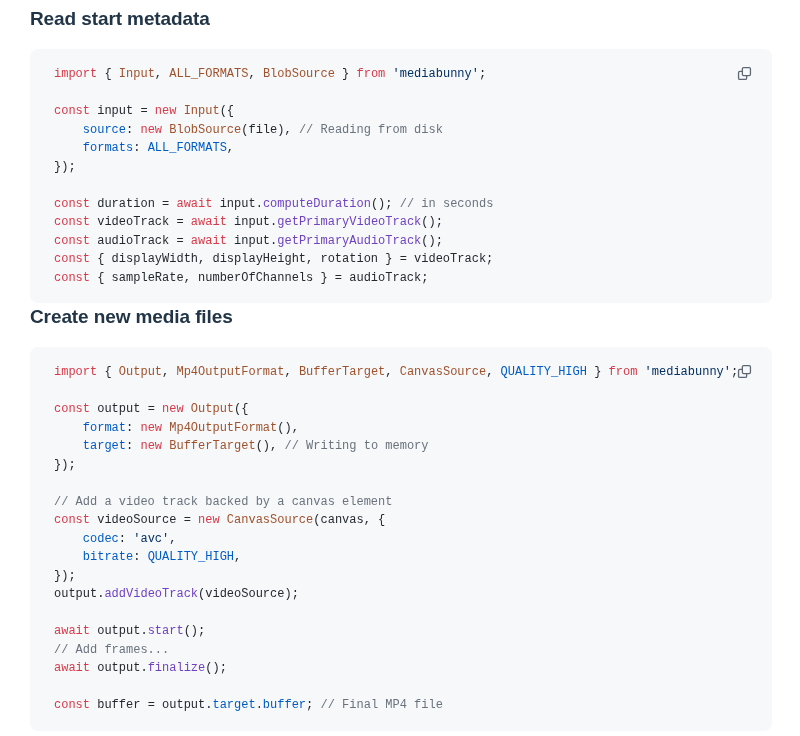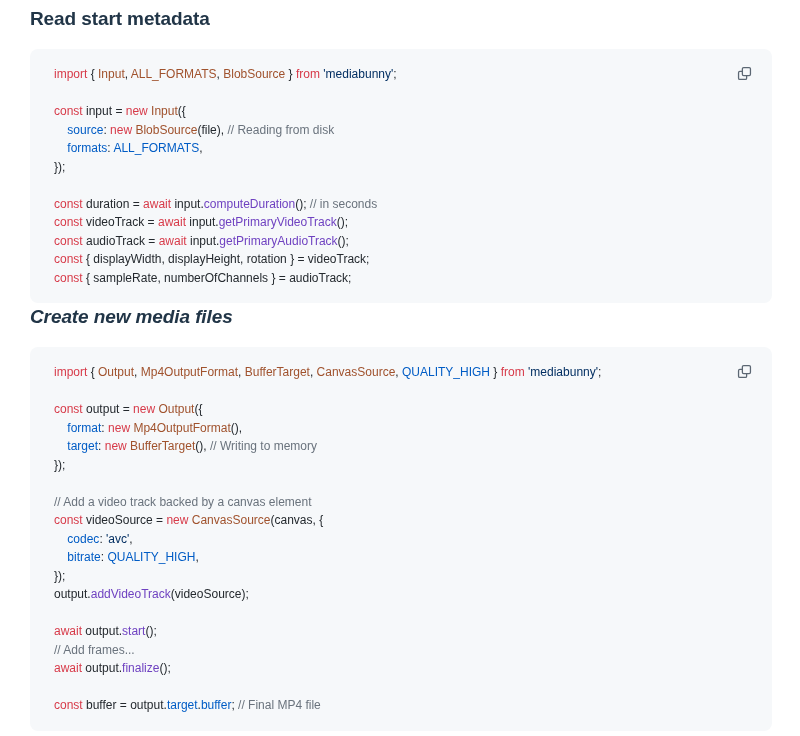--- a/index.html
+++ b/index.html
@@ -15,31 +15,30 @@
   .doc-section { position: relative; }
   h2.section-heading {
     font-size: 19px;
     line-height: 26px;
     font-weight: 700;
     letter-spacing: -0.1px;
     color: var(--heading, #213547);
     margin: 0 0 17px 0;
   }
   .doc-section + .doc-section h2.section-heading {
-    font-style: italic;
   }
   .code-block {
     position: relative;
     background: var(--code-bg, #f6f8fa);
     border-radius: 8px;
     padding: 16px 24px;
     margin-bottom: 1px;
   }
   .code-content {
-    font-family: Liberation Sans, sans-serif;
+    font-family: Liberation Mono, monospace;
     font-size: 12px;
     line-height: 18.5px;
     color: var(--code-default, #24292e);
     white-space: pre;
     overflow: hidden;
   }
   .code-content .line { min-height: 18.5px; }
   .t-kw  { color: var(--keyword, #d73a49); }
   .t-cls { color: var(--class-name, #a0522d); }
   .t-blu { color: var(--blue, #005cc5); }

